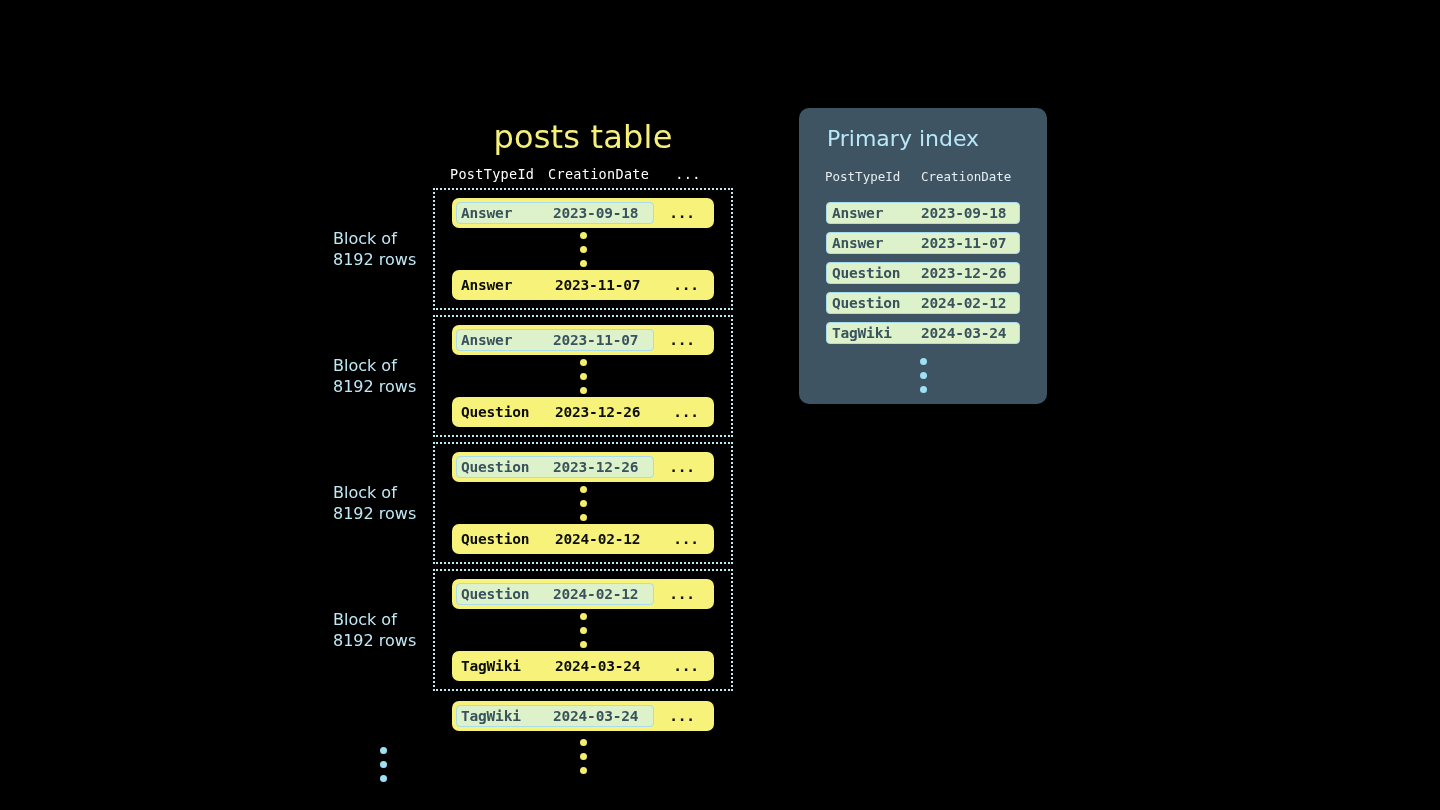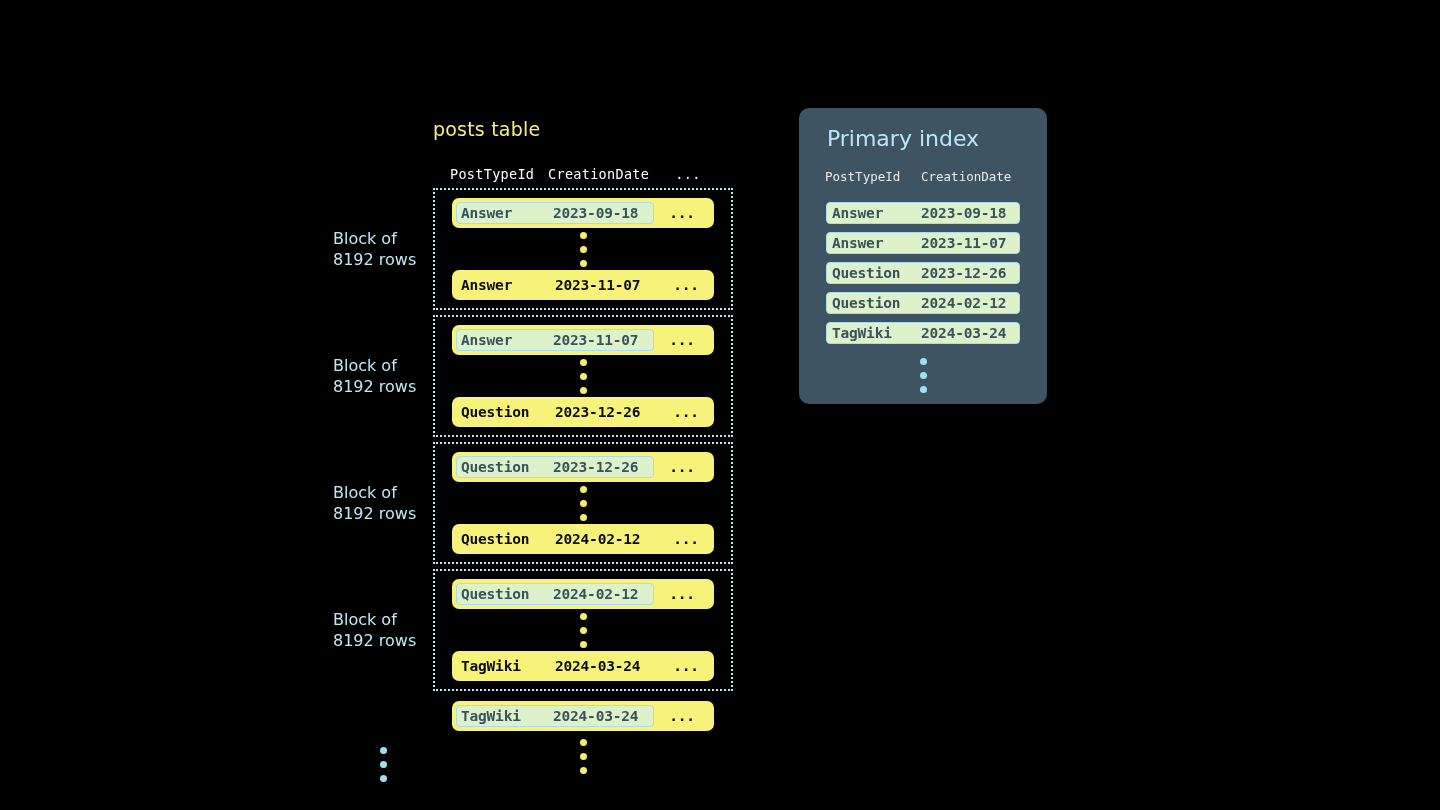--- a/index.html
+++ b/index.html
@@ -23,23 +23,23 @@
     left: 333px;
     top: 118px;
     width: 400px;
   }
 
   #posts-title {
     position: absolute;
     left: 100px;
     top: 0px;
     width: 300px;
-    text-align: left;
+    text-align: center;
     color: #f6f07b;
-    font-size: 19px;
+    font-size: 32px;
     font-weight: 400;
     letter-spacing: .2px;
     font-family: "DejaVu Sans", sans-serif;
   }
 
   #posts-colheads {
     position: absolute;
     left: 100px;
     top: 48px;
     width: 300px;

